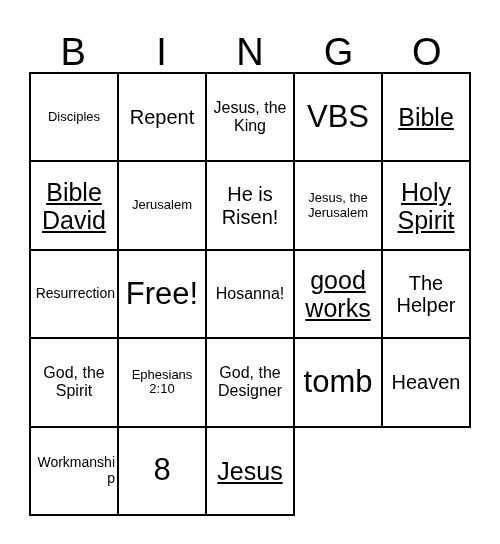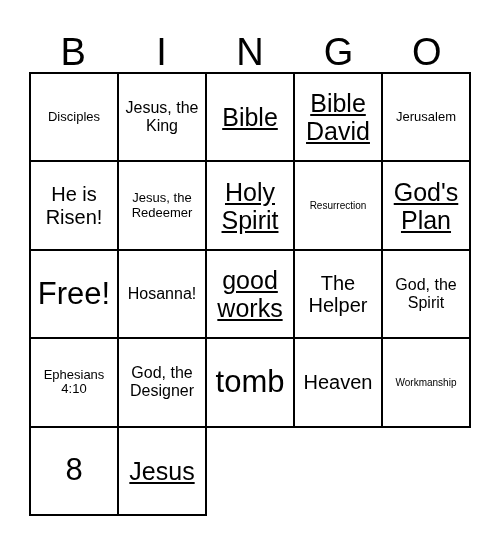--- a/index.html
+++ b/index.html
@@ -66,21 +66,21 @@
   .cell-text {
     display: block;
     width: 100%;
     text-align: center;
     line-height: 1.12;
     word-wrap: break-word;
     color: #000000;
   }
 
   
-  .fs-xs   { font-size: 10px; }
+  .fs-xs   { font-size: 14px; text-align: right; }
   .fs-s    { font-size: 13px; }
   .fs-m    { font-size: 16px; }
   .fs-l    { font-size: 20px; }
   .fs-xl   { font-size: 25px; text-decoration: underline; }
   .fs-xxl  { font-size: 31px; }
 </style>
 </head>
 <body>
 
 <div id="card">
@@ -92,66 +92,69 @@
     <div class="header-cell">G</div>
     <div class="header-cell">O</div>
   </div>
 
   <div id="grid">
 
     <div class="cell">
         <span class="cell-text fs-s">Disciples</span>
       </div>
     <div class="cell">
+        <span class="cell-text fs-l">Repent</span>
+      </div>
+    <div class="cell">
         <span class="cell-text fs-m">Jesus, the King</span>
+      </div>
+    <div class="cell">
+        <span class="cell-text fs-xxl">VBS</span>
       </div>
     <div class="cell">
         <span class="cell-text fs-xl">Bible</span>
       </div>
 
     <div class="cell">
         <span class="cell-text fs-xl">Bible David</span>
       </div>
     <div class="cell">
         <span class="cell-text fs-s">Jerusalem</span>
       </div>
     <div class="cell">
         <span class="cell-text fs-l">He is Risen!</span>
       </div>
     <div class="cell">
-        <span class="cell-text fs-s">Jesus, the Redeemer</span>
+        <span class="cell-text fs-s">Jesus, the Jerusalem</span>
       </div>
     <div class="cell">
         <span class="cell-text fs-xl">Holy Spirit</span>
       </div>
 
     <div class="cell">
         <span class="cell-text fs-xs">Resurrection</span>
-      </div>
-    <div class="cell">
-        <span class="cell-text fs-xl">God's Plan</span>
       </div>
     <div class="cell">
         <span class="cell-text fs-xxl">Free!</span>
       </div>
     <div class="cell">
         <span class="cell-text fs-m">Hosanna!</span>
       </div>
     <div class="cell">
         <span class="cell-text fs-xl">good works</span>
       </div>
 
     <div class="cell">
         <span class="cell-text fs-l">The Helper</span>
       </div>
     <div class="cell">
         <span class="cell-text fs-m">God, the Spirit</span>
       </div>
     <div class="cell">
-        <span class="cell-text fs-s">Ephesians 4:10</span>
+        <span class="cell-text fs-s">Ephesians 2:10</span>
       </div>
     <div class="cell">
         <span class="cell-text fs-m">God, the Designer</span>
       </div>
     <div class="cell">
         <span class="cell-text fs-xxl">tomb</span>
       </div>
 
     <div class="cell">
         <span class="cell-text fs-l">Heaven</span>

